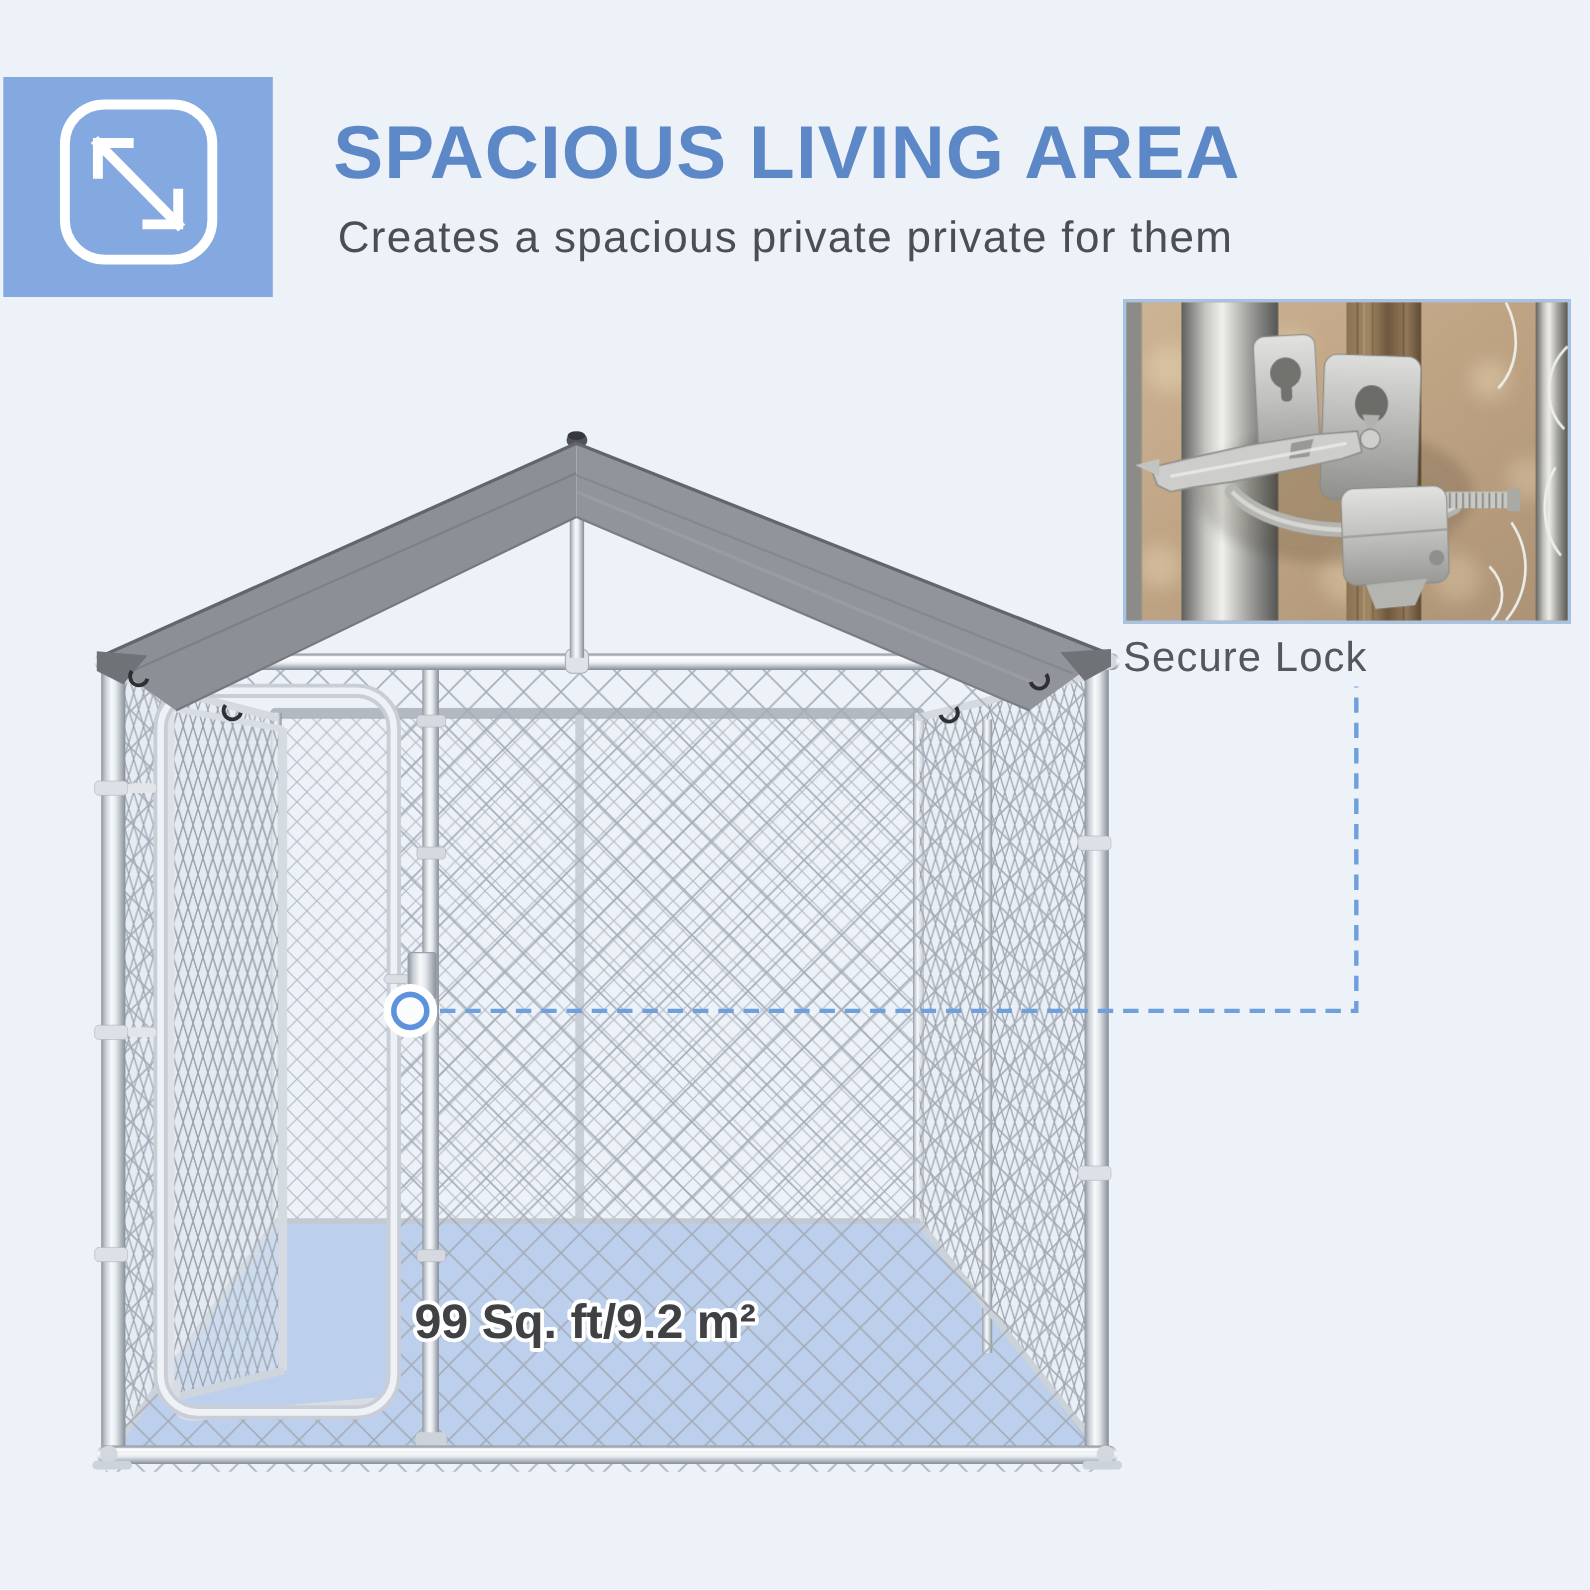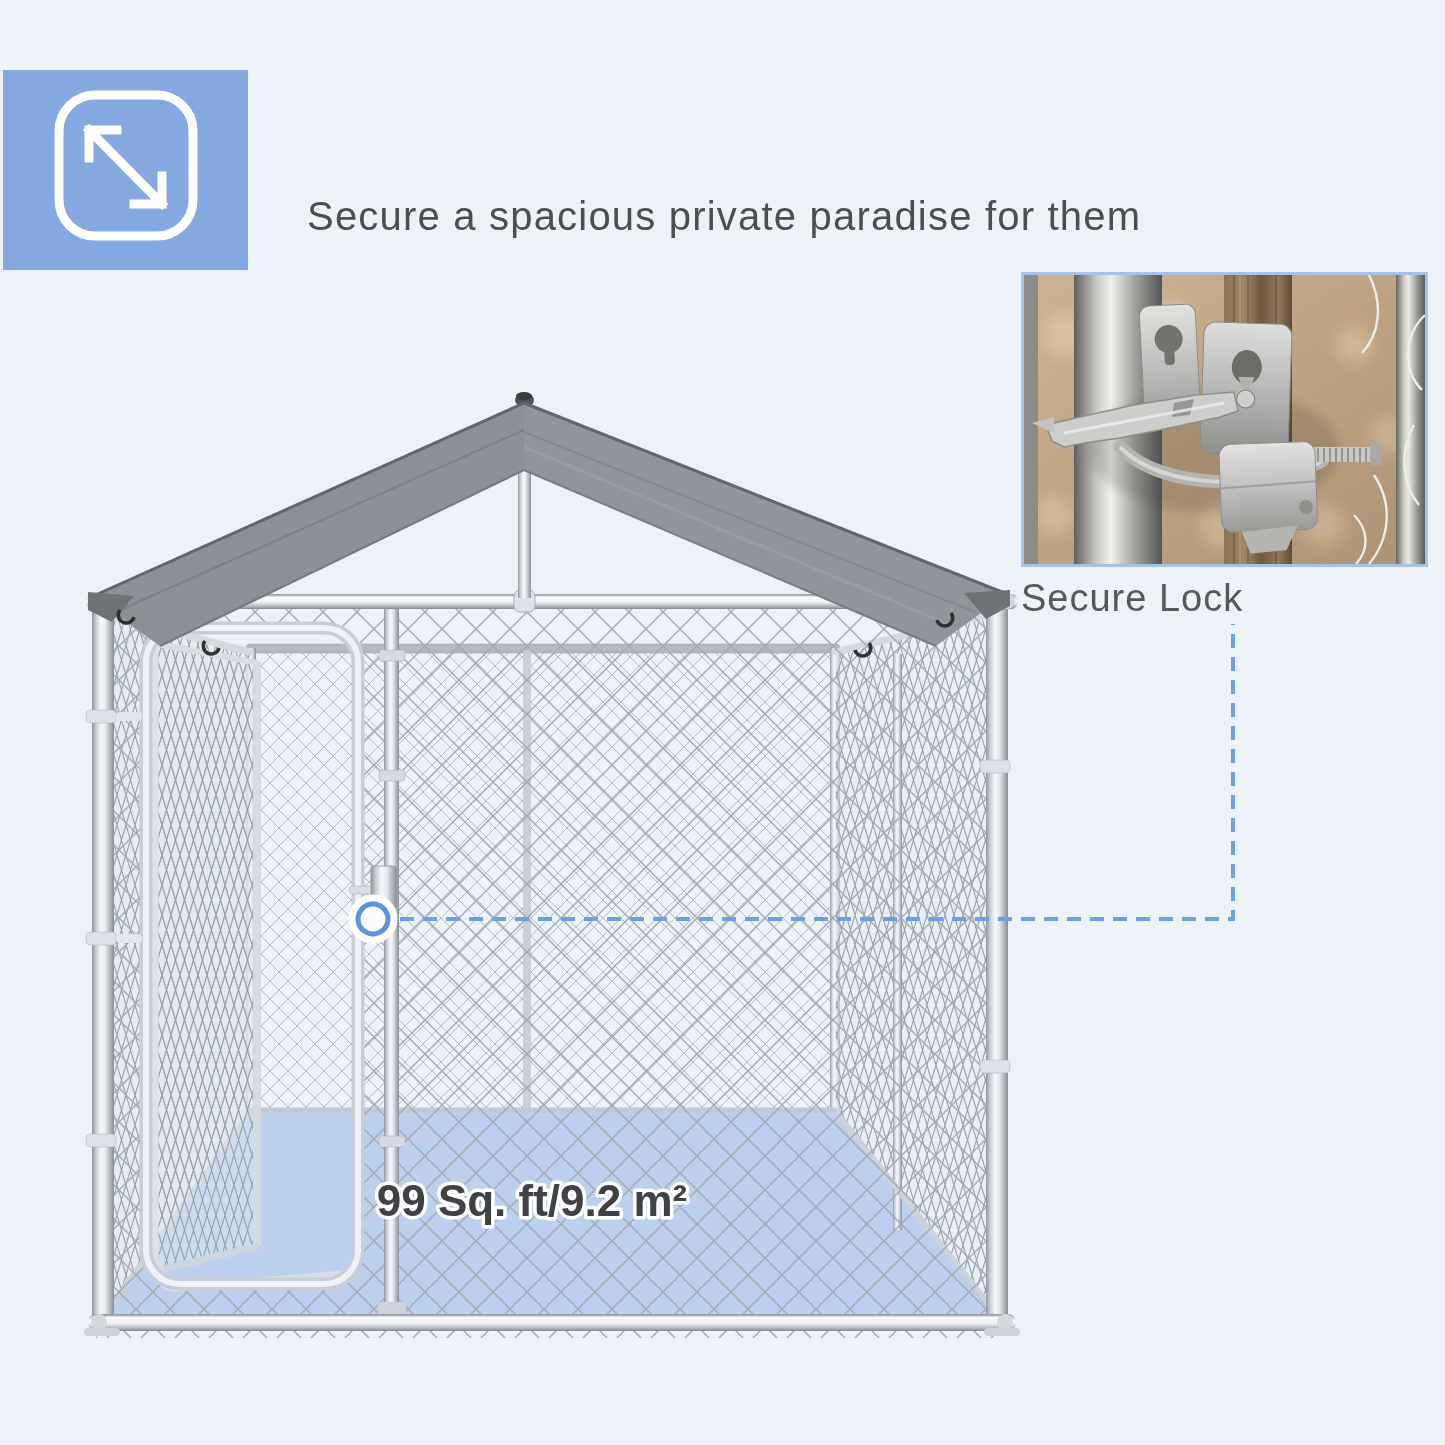--- a/index.html
+++ b/index.html
@@ -41,21 +41,22 @@
     <svg width="170" height="175" viewBox="0 0 170 175">
       <rect x="18" y="12" width="134" height="141" rx="36" fill="none" stroke="#ffffff" stroke-width="9"></rect>
       <g stroke="#ffffff" stroke-width="9" stroke-linecap="square" fill="none">
         <line x1="48" y1="47" x2="121" y2="121"></line>
         <polyline points="76,47 48,47 48,75"></polyline>
         <polyline points="93,121 121,121 121,93"></polyline>
       </g>
     </svg>
   </div>
 
-  <div class="subtitle">Secure a spacious private paradise for them</div>
+  <div class="title">SPACIOUS LIVING AREA</div>
+  <div class="subtitle">Creates a spacious private private for them</div>
 
   <svg class="scene" width="1445" height="1445" viewBox="0 0 1445 1445">
     <defs>
       <pattern id="meshF" width="34" height="34" patternUnits="userSpaceOnUse">
         <path d="M0 17 L17 0 L34 17 L17 34 Z" fill="none" stroke="#a4abb6" stroke-width="1.5"></path>
       </pattern>
       <pattern id="meshB" width="18" height="18" patternUnits="userSpaceOnUse">
         <path d="M0 9 L9 0 L18 9 L9 18 Z" fill="none" stroke="#b6bcc6" stroke-width="1"></path>
       </pattern>
       <pattern id="meshS" width="9" height="30" patternUnits="userSpaceOnUse">

